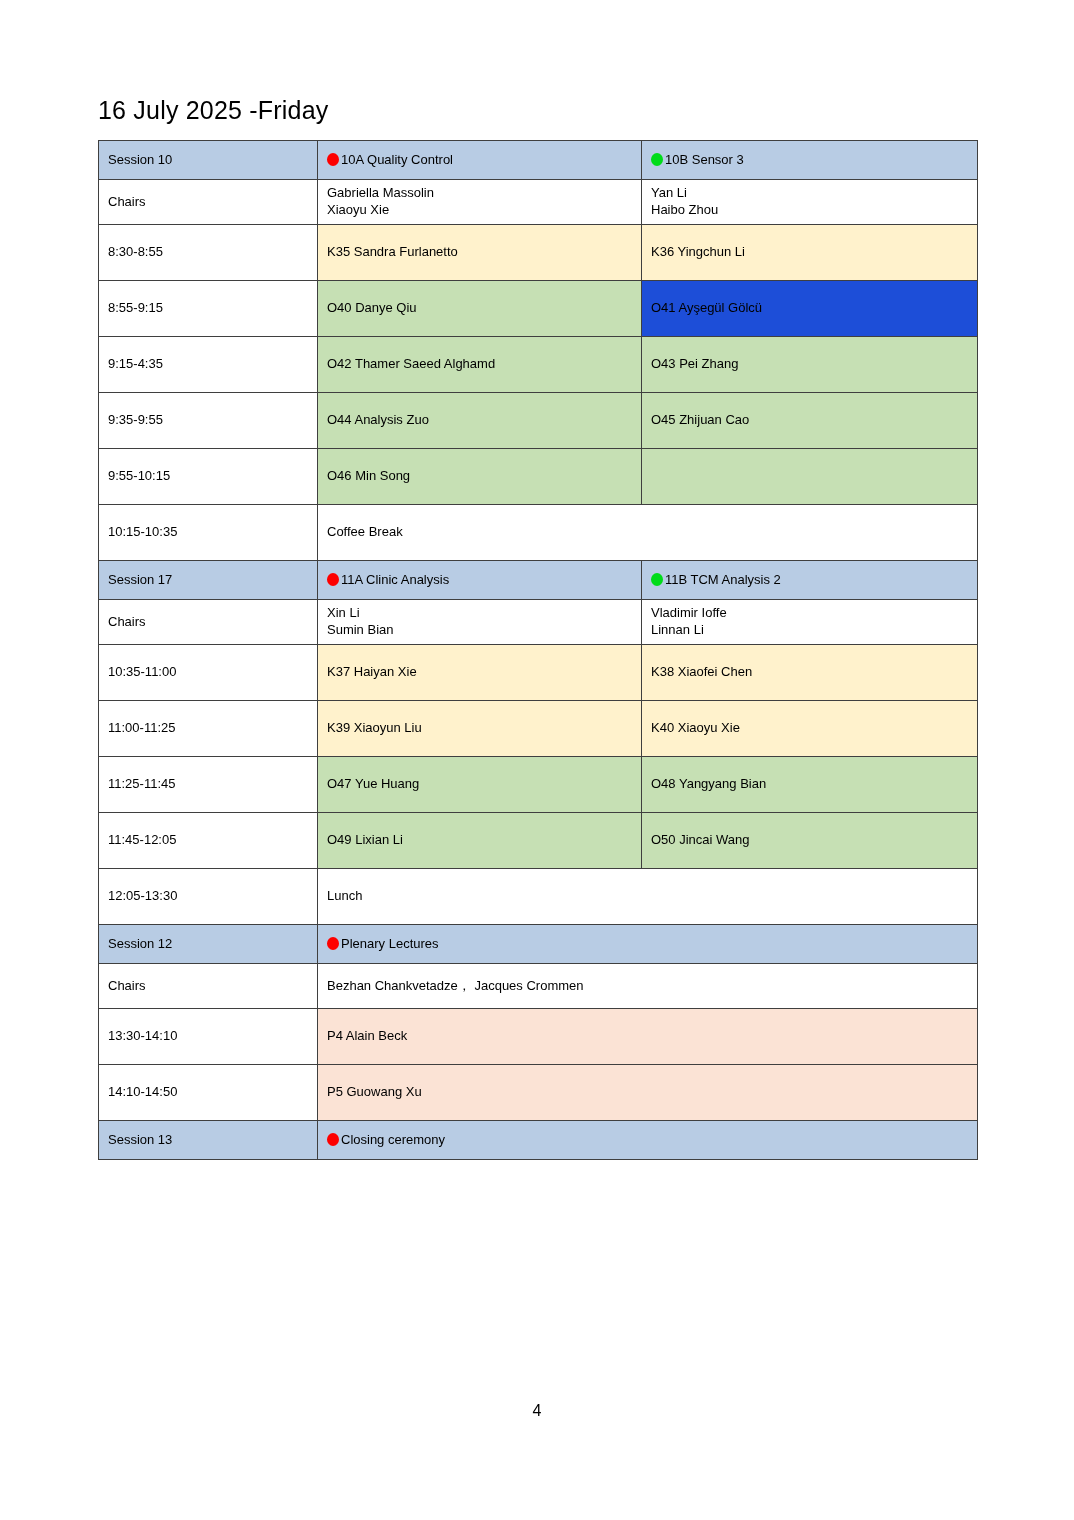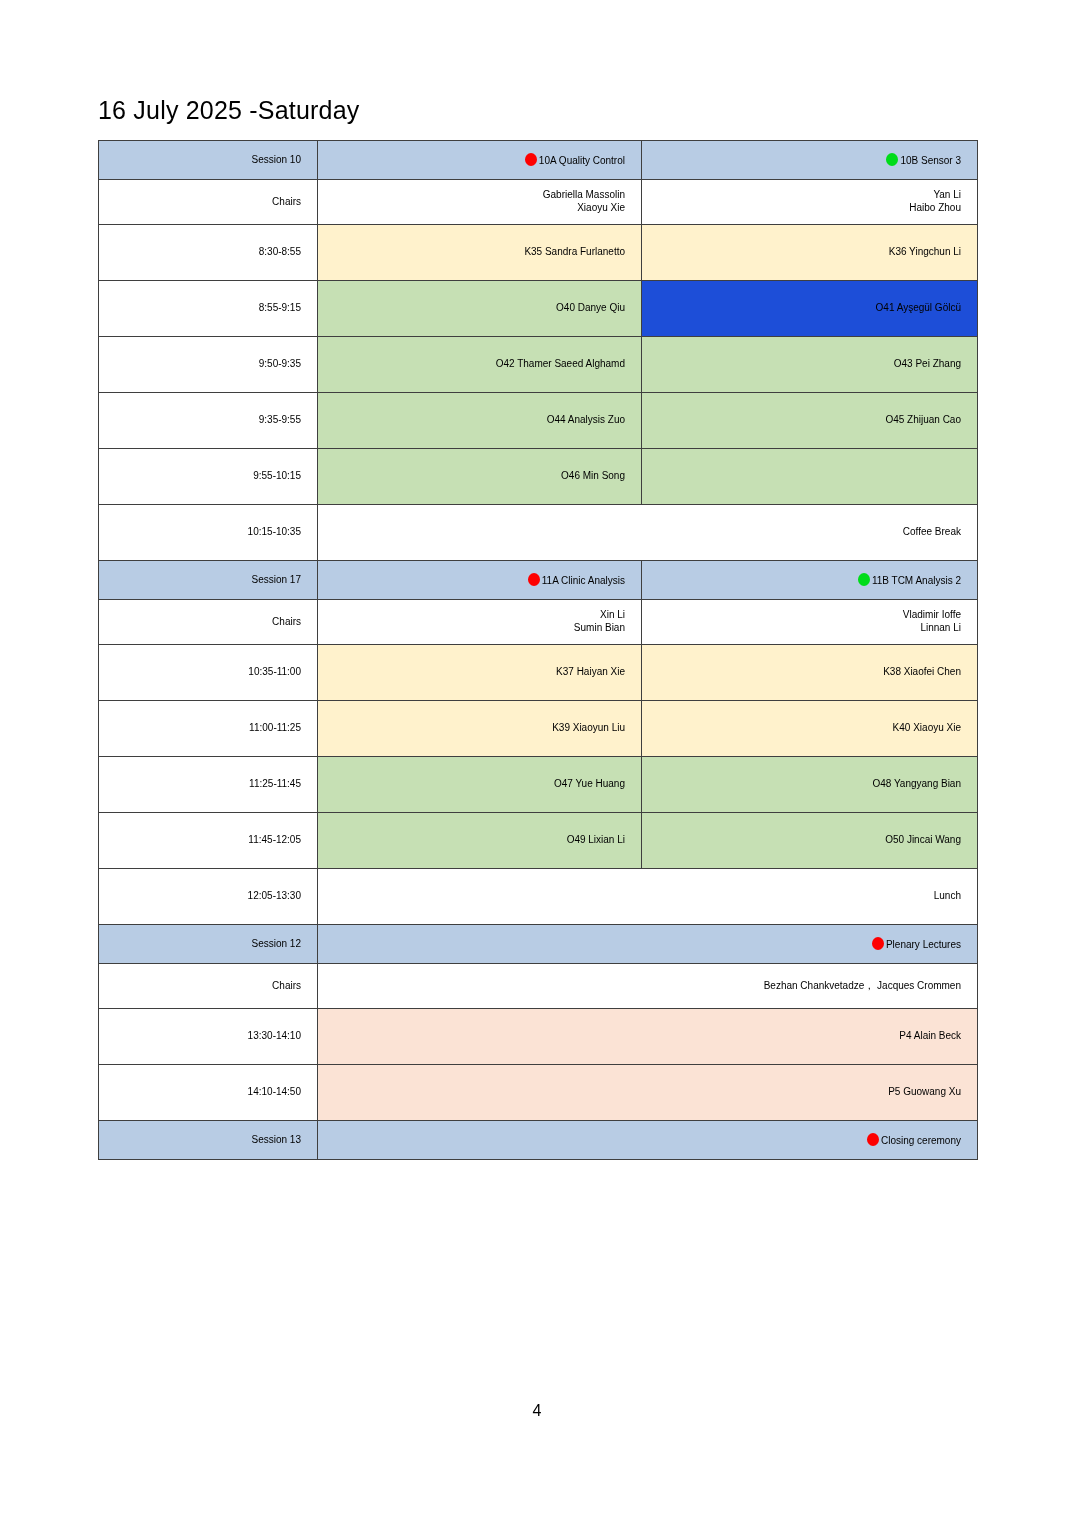--- a/index.html
+++ b/index.html
@@ -24,27 +24,26 @@
     left: 98px; top: 140px;
     width: 879px;
     border-collapse: collapse;
     table-layout: fixed;
   }
   col.c1 { width: 219px; }
   col.c2 { width: 324px; }
   col.c3 { width: 336px; }
   td {
     border: 1px solid #3f3f3f;
-    font-size: 10px;
+    font-size: 13px;
     line-height: 1.28;
     padding: 2px 16px 2px 9px;
     vertical-align: middle;
     overflow: hidden;
     white-space: nowrap;
-    text-align: right;
   }
   tr.r-session td { height: 39px; }
   tr.r-chairs  td { height: 45px; }
   tr.r-talk td, tr.r-span td { height: 56px; }
   .dot {
     display: inline-block;
     width: 12px; height: 13px;
     border-radius: 50%;
     margin-right: 2px;
     vertical-align: -2px;
@@ -53,21 +52,21 @@
     position: absolute;
     left: 0; top: 1402px;
     width: 1074px;
     text-align: center;
     font-size: 16px;
   }
 </style>
 </head>
 <body>
 
-<div class="page-title">16 July 2025 -Saturday</div>
+<div class="page-title">16 July 2025 -Friday</div>
 
 <table class="schedule">
   <colgroup>
     <col class="c1">
       <col class="c2">
       <col class="c3">
   </colgroup>
   <tbody>
       <tr class="r-session">
         <td style="background: rgb(184, 204, 228);">Session 10</td>
@@ -89,21 +88,21 @@
         <td>8:30-8:55</td>
         <td style="background: rgb(255, 242, 204);">K35 Sandra Furlanetto</td>
         <td style="background: rgb(255, 242, 204);">K36 Yingchun Li</td>
       </tr>
       <tr class="r-talk">
         <td>8:55-9:15</td>
         <td style="background: rgb(198, 224, 180);">O40 Danye Qiu</td>
         <td style="background: #1d4ed8;">O41 Ayşegül Gölcü</td>
       </tr>
       <tr class="r-talk">
-        <td>9:50-9:35</td>
+        <td>9:15-4:35</td>
         <td style="background: rgb(198, 224, 180);">O42 Thamer Saeed Alghamd</td>
         <td style="background: rgb(198, 224, 180);">O43 Pei Zhang</td>
       </tr>
       <tr class="r-talk">
         <td>9:35-9:55</td>
         <td style="background: rgb(198, 224, 180);">O44 Analysis Zuo</td>
         <td style="background: rgb(198, 224, 180);">O45 Zhijuan Cao</td>
       </tr>
       <tr class="r-talk">
         <td>9:55-10:15</td>

